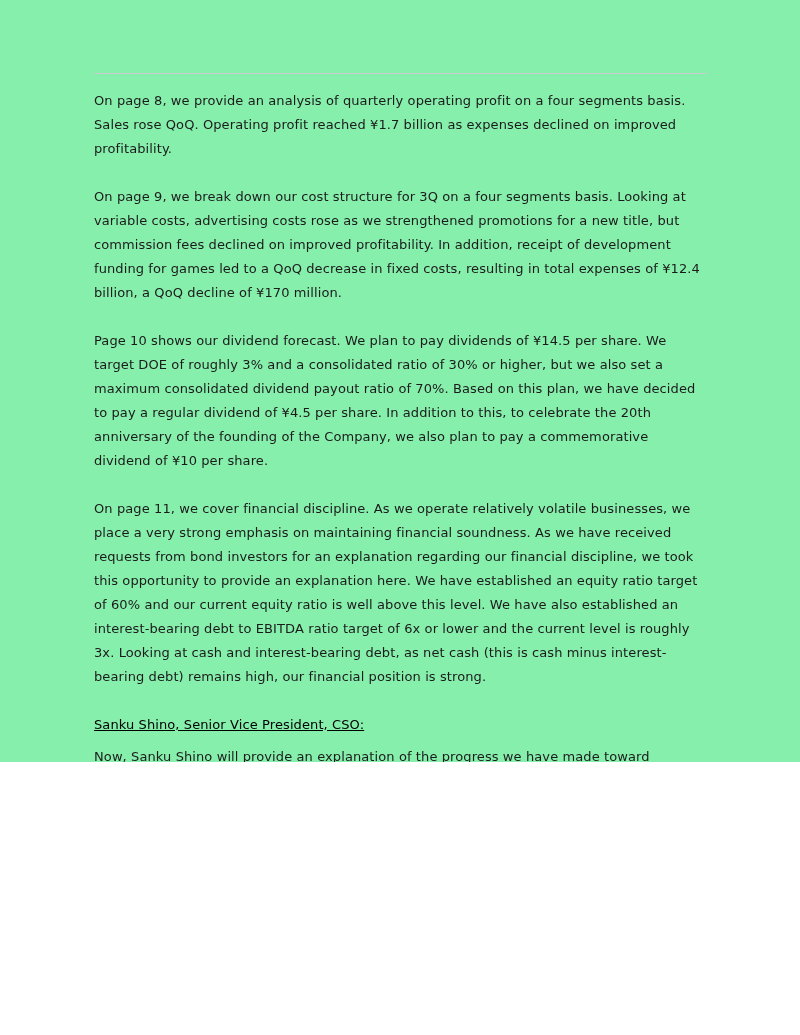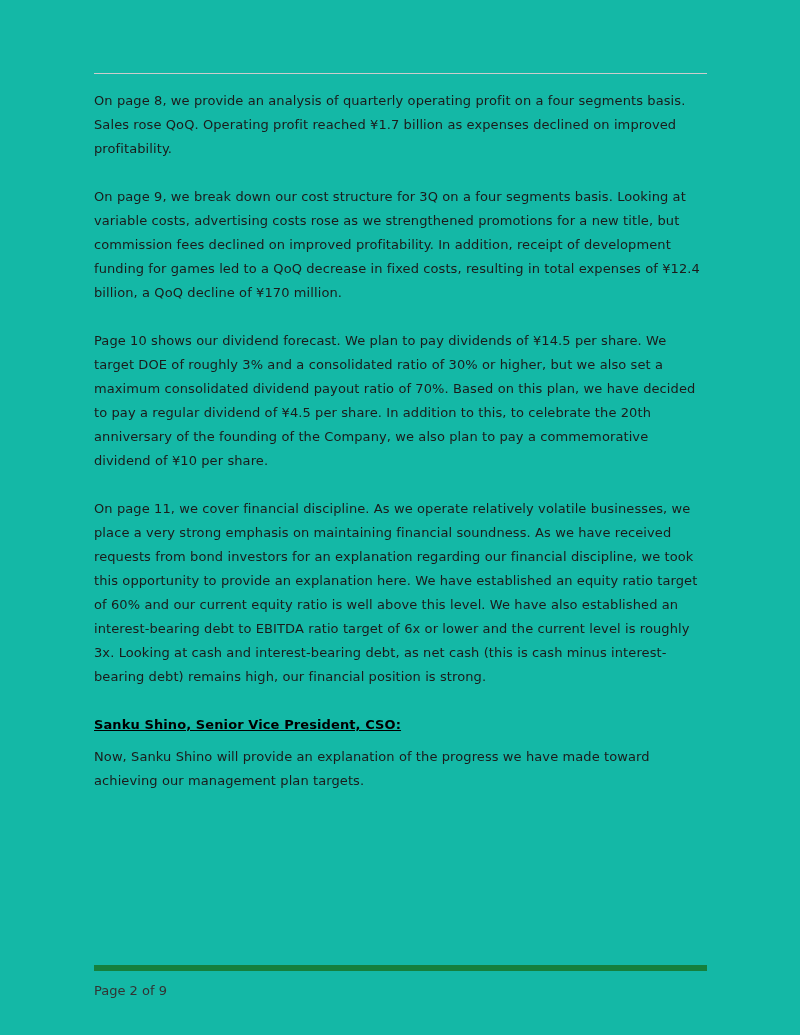--- a/index.html
+++ b/index.html
@@ -3,22 +3,22 @@
 <meta charset="utf-8">
 <style>
   html, body {
     margin: 0;
     padding: 0;
     background: #ffffff;
   }
   .page {
     position: relative;
     width: 800px;
-    height: 1035px;
-    background: #14b8a6;
+    height: 762px;
+    background: #86efac;
     font-family: "DejaVu Sans", "Liberation Sans", sans-serif;
     font-size: 13px;
     color: #1b1b1b;
     overflow: hidden;
     box-sizing: border-box;
   }
   .content {
     padding: 73px 93px 0 94px;
   }
   .rule {
@@ -32,21 +32,21 @@
     line-height: 24px;
     letter-spacing: 0.1px;
   }
   .para.after-heading {
     margin-top: 8px;
   }
   .speaker-heading {
     margin: 0;
     font-size: 13px;
     line-height: 24px;
-    font-weight: bold;
+    font-weight: normal;
     text-decoration: underline;
     color: #000000;
     letter-spacing: 0.1px;
   }
   .footer {
     position: absolute;
     left: 94px;
     right: 93px;
     top: 965px;
     border-top: 6px solid #15803d;

